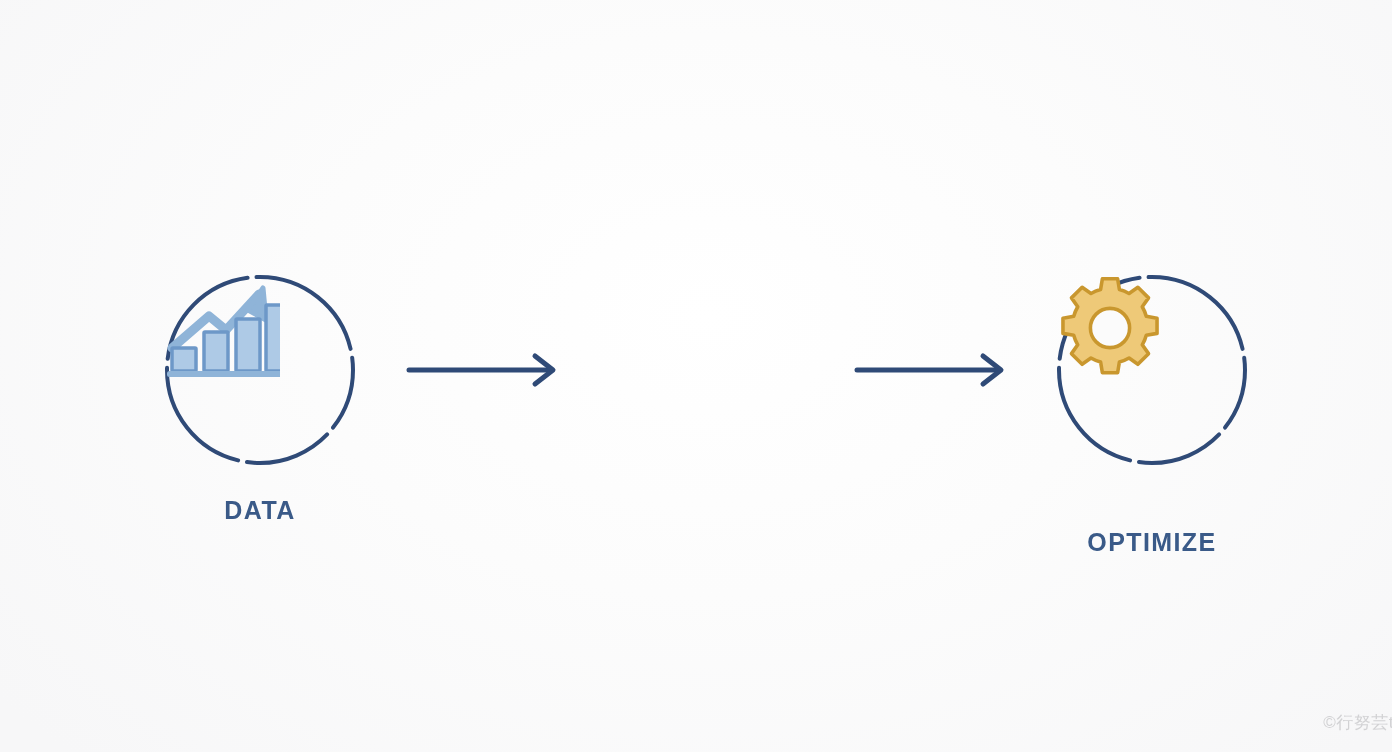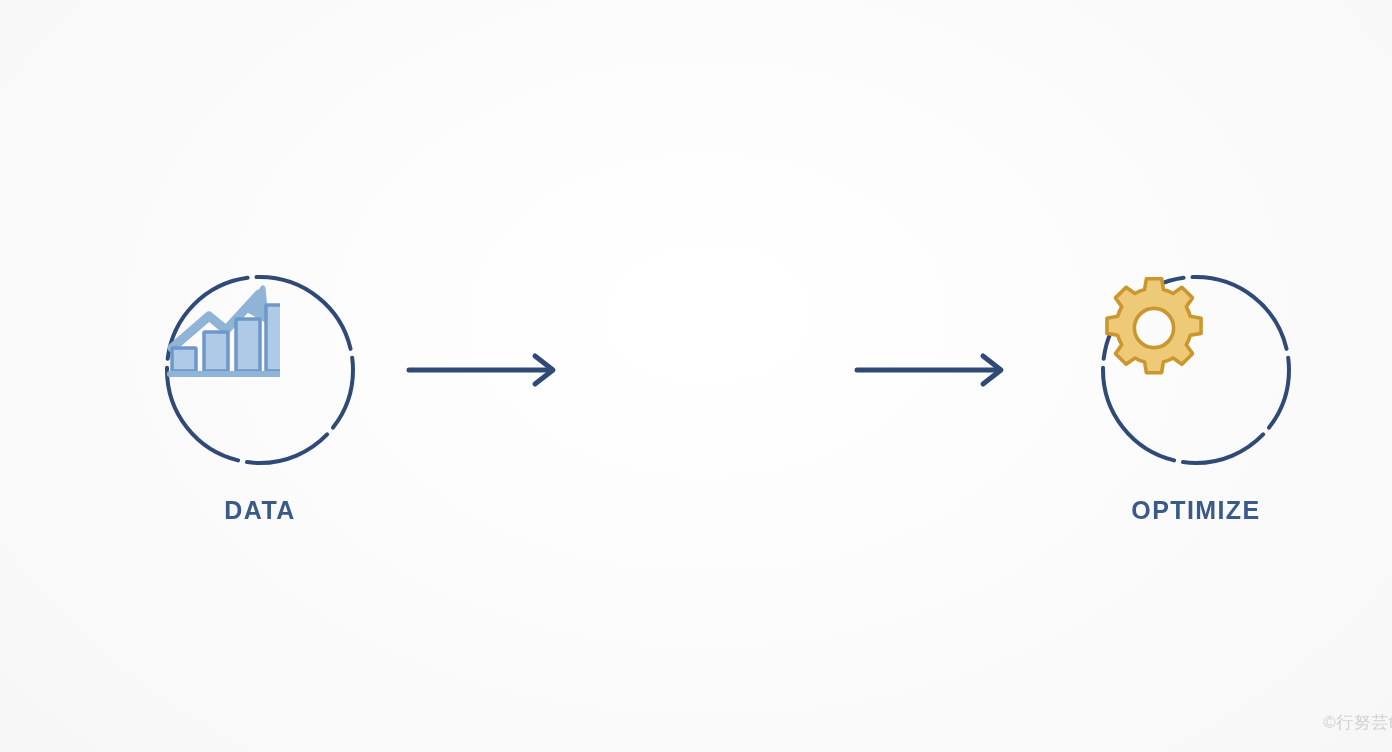--- a/index.html
+++ b/index.html
@@ -36,21 +36,21 @@
   .step {
     position: absolute;
     top: 272px;
     width: 200px;
     display: flex;
     flex-direction: column;
     align-items: center;
   }
   .step-data     { left: 160px; }
   .step-analyze  { left: 609px; }
-  .step-optimize { left: 1096px; }
+  .step-optimize { left: 1052px; gap: 32px; }
 
   .ring-wrap {
     position: relative;
     width: 196px;
     height: 196px;
   }
   .ring-wrap svg {
     position: absolute;
     left: 0;
     top: 0;

